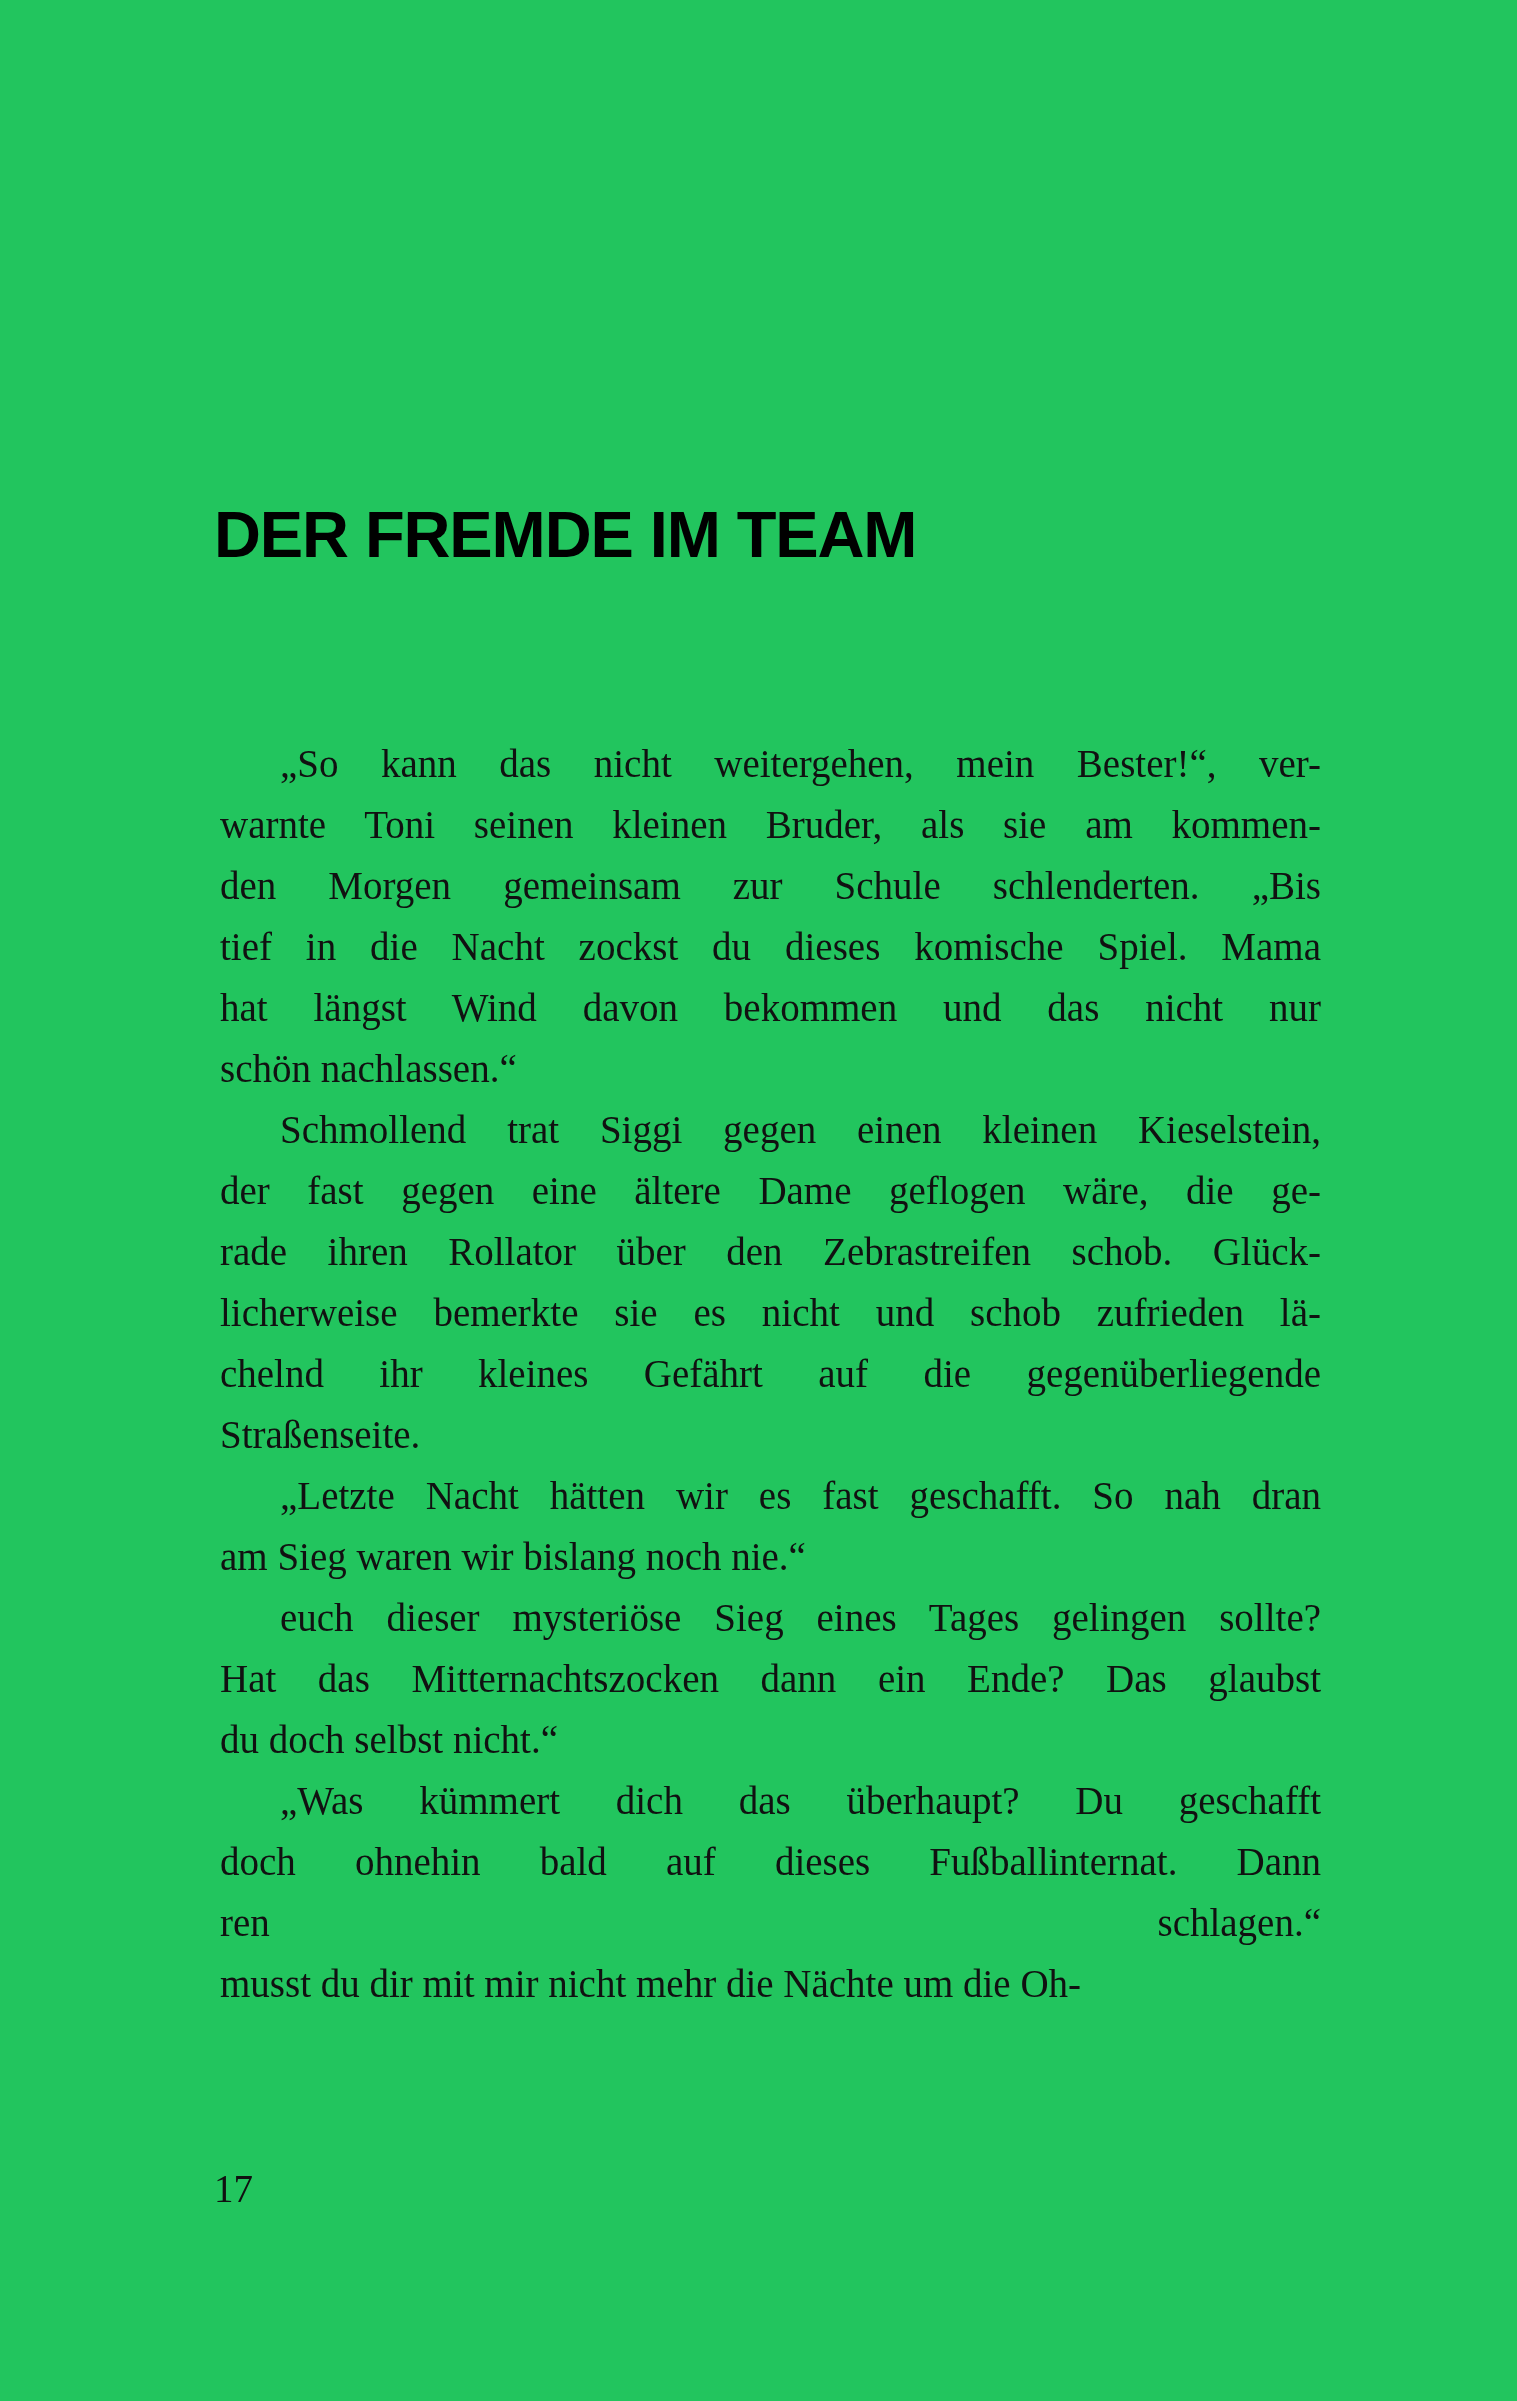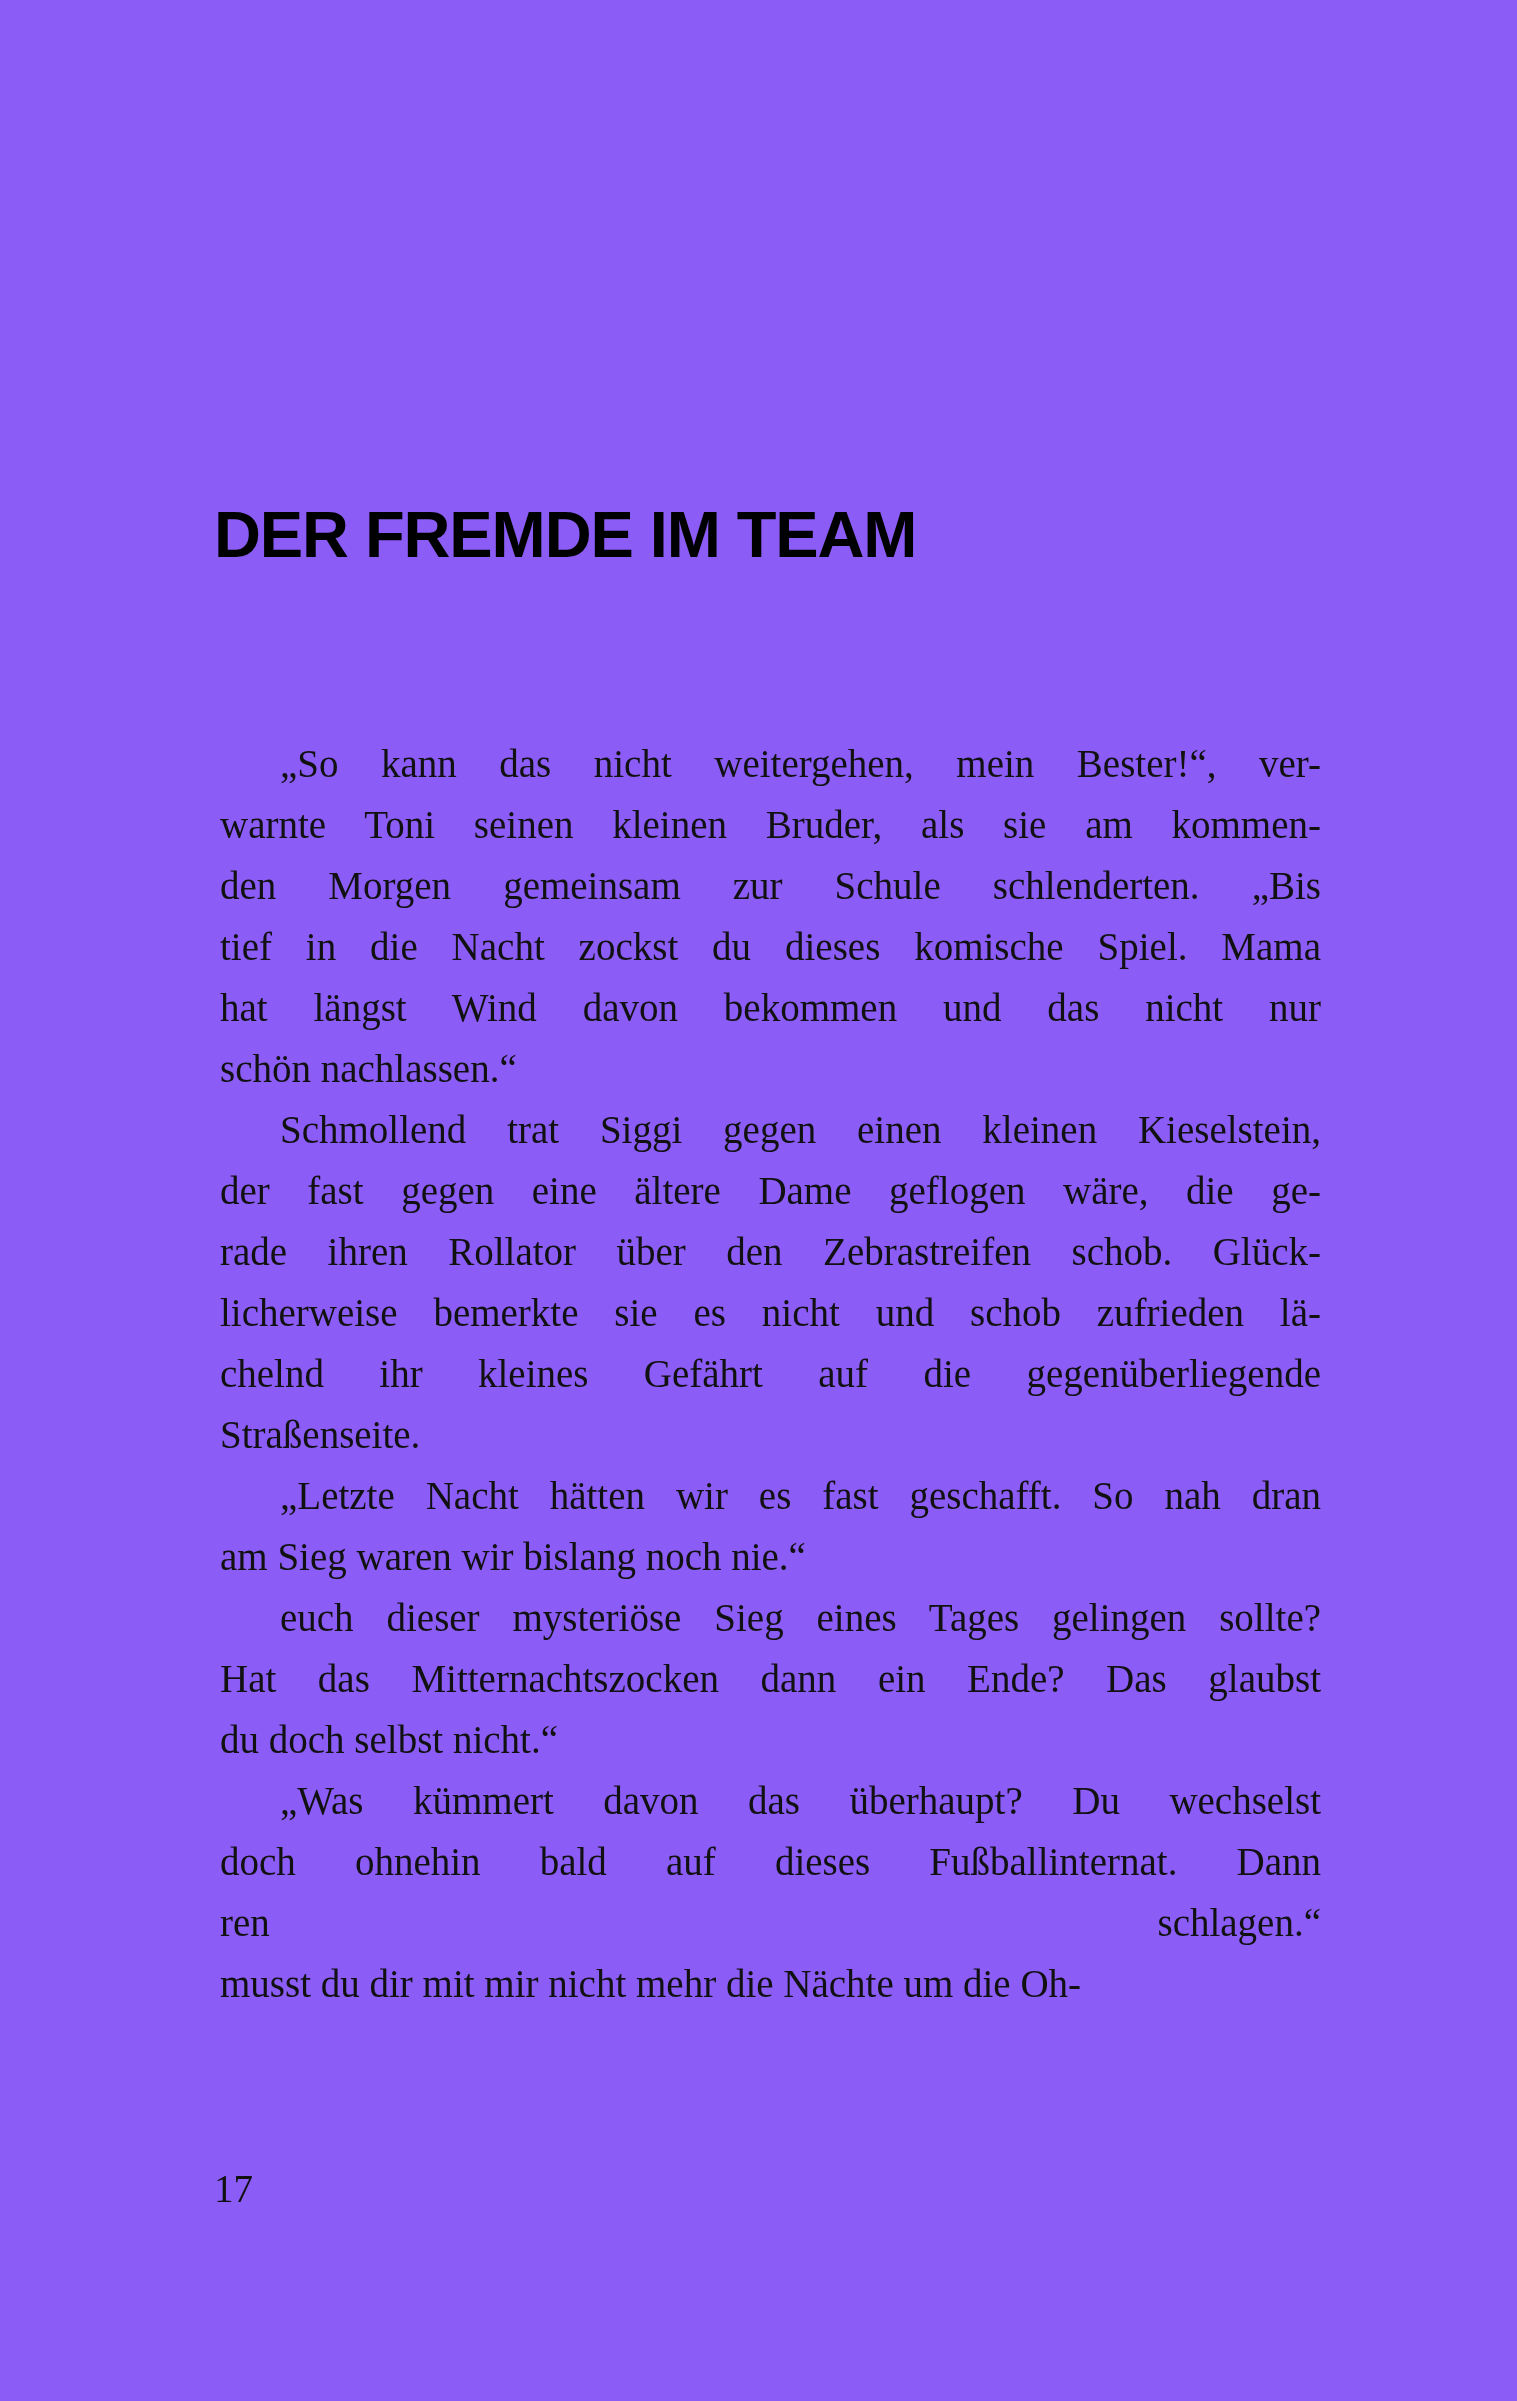--- a/index.html
+++ b/index.html
@@ -4,21 +4,21 @@
 <style>
   html, body {
     margin: 0;
     padding: 0;
     background: #ffffff;
   }
   .page {
     position: relative;
     width: 1518px;
     height: 2401px;
-    background: #8b5cf6;
+    background: #22c55e;
     color: #111111;
     font-family: "Liberation Serif", serif;
     overflow: hidden;
   }
   .chapter-heading {
     position: absolute;
     left: 214px;
     top: 497px;
     width: 1103px;
     margin: 0;
@@ -84,21 +84,21 @@
       <div class="para">
         <div class="line">„Letzte Nacht hätten wir es fast geschafft. So nah dran</div>
         <div class="line">am Sieg waren wir bislang noch nie.“</div>
       </div>
       <div class="para">
         <div class="line">euch dieser mysteriöse Sieg eines Tages gelingen sollte?</div>
         <div class="line">Hat das Mitternachtszocken dann ein Ende? Das glaubst</div>
         <div class="line">du doch selbst nicht.“</div>
       </div>
       <div class="para">
-        <div class="line">„Was kümmert davon das überhaupt? Du wechselst</div>
+        <div class="line">„Was kümmert dich das überhaupt? Du geschafft</div>
         <div class="line">doch ohnehin bald auf dieses Fußballinternat. Dann</div>
         <div class="line">ren schlagen.“</div>
         <div class="line">musst du dir mit mir nicht mehr die Nächte um die Oh-</div>
       </div>
     </div>
 
   <div class="page-number">17</div>
 </div>
 
 

